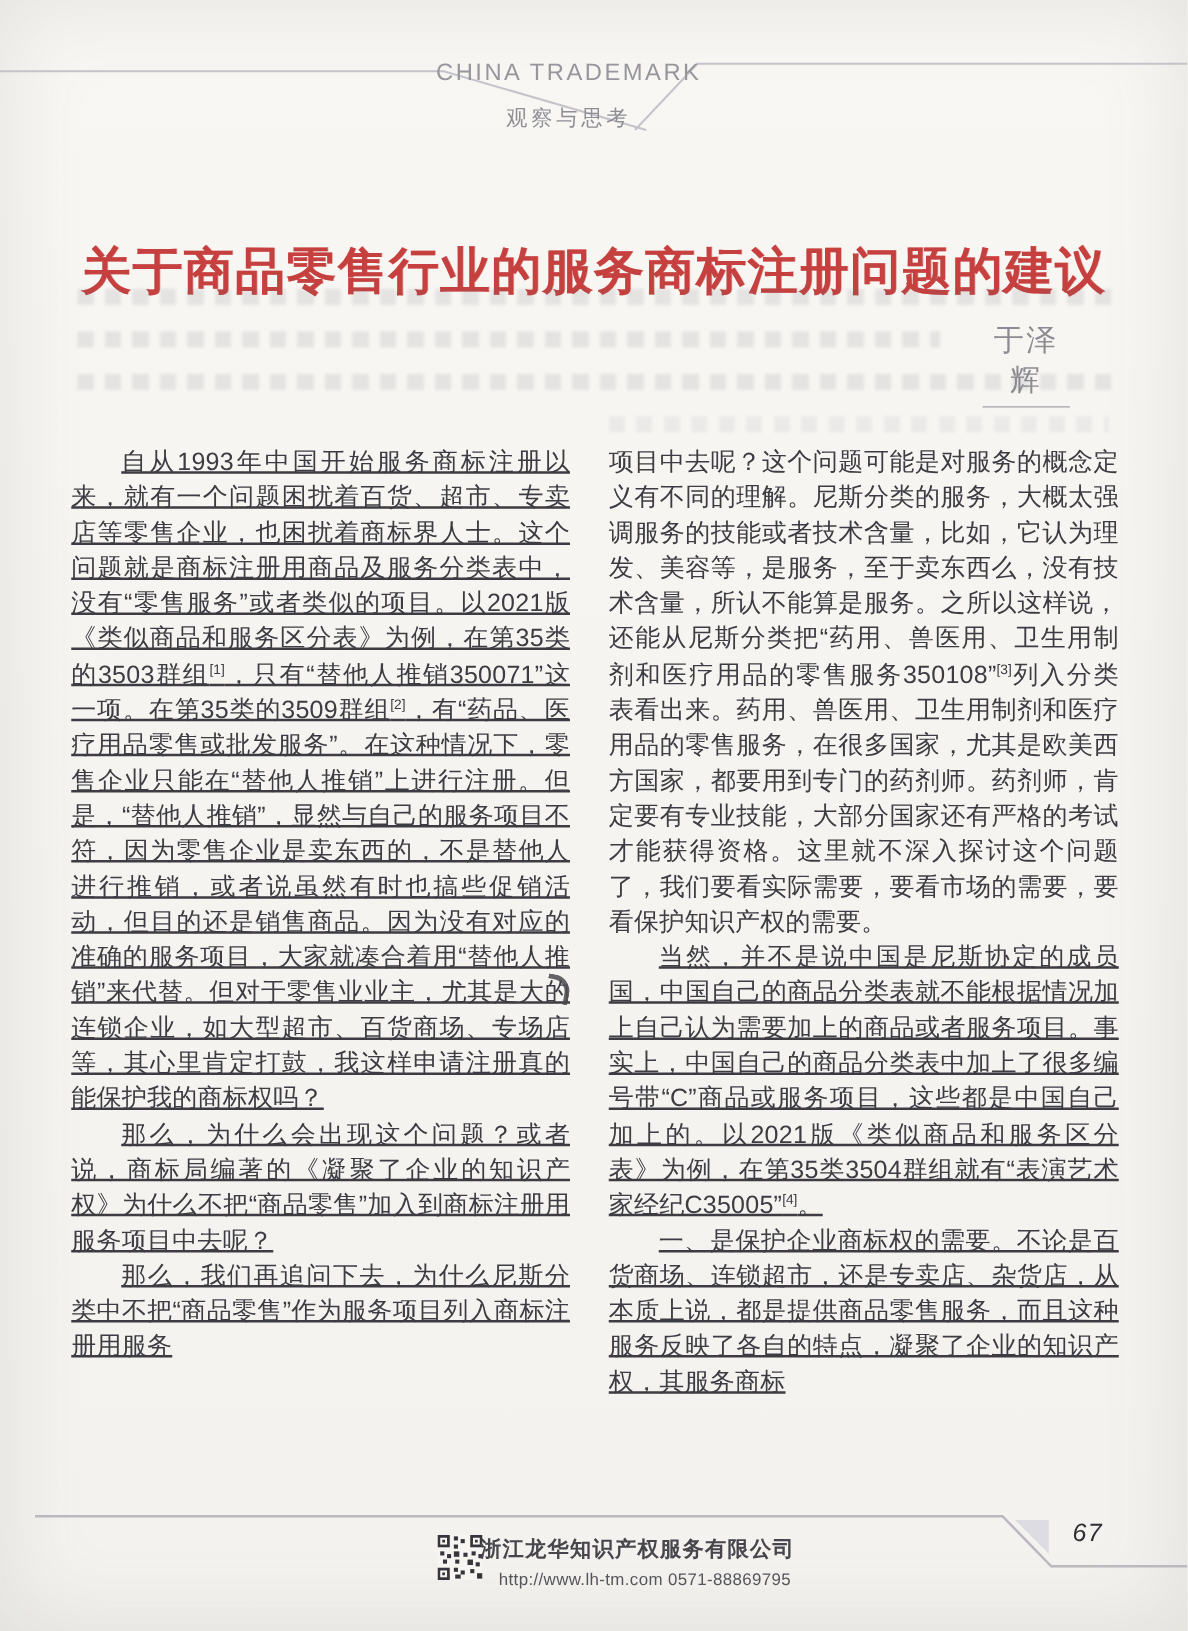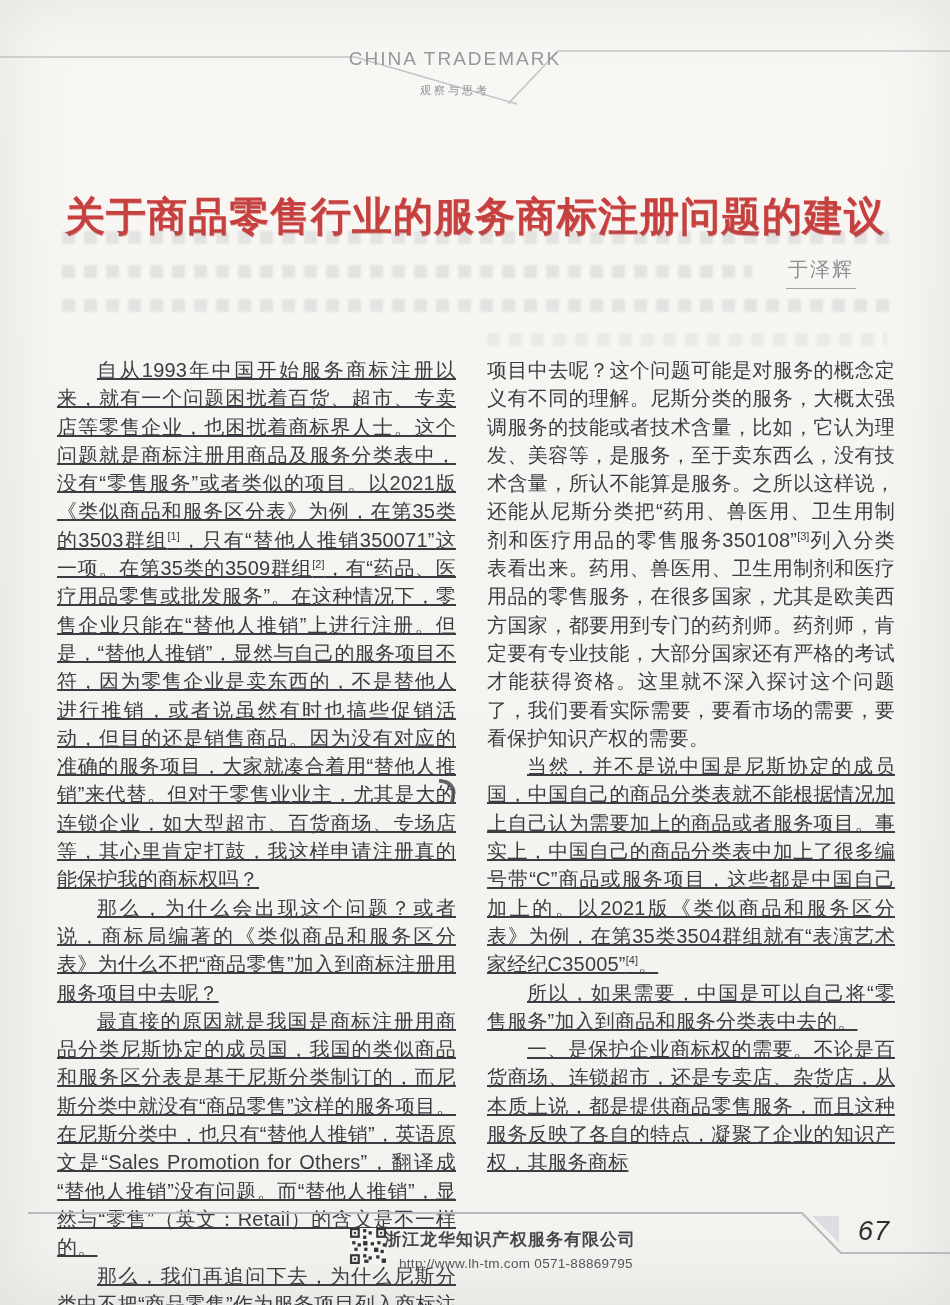--- a/index.html
+++ b/index.html
@@ -14,31 +14,31 @@
     box-shadow:inset 0 0 70px rgba(110,105,95,.14);
   }
   
   .hdr-line{position:absolute;left:0;top:0;width:950px;height:130px;pointer-events:none;}
   .hdr-magazine{
     position:absolute;top:48px;left:330px;width:250px;text-align:center;
     font-size:19px;letter-spacing:2px;color:#96969c;
   }
   .hdr-section{
     position:absolute;top:83px;left:355px;width:200px;text-align:center;
-    font-size:11px;letter-spacing:3px;color:#8e8e94;
+    font-size:17px;letter-spacing:3px;color:#8e8e94;
   }
   
   .title{
     position:absolute;top:162px;left:40px;width:870px;text-align:center;
     font-size:40px;font-weight:900;color:#c5403e;letter-spacing:1px;
     text-shadow:.5px .5px 0 rgba(197,64,62,.45);
   }
   .author{
     position:absolute;top:256px;left:786px;width:70px;text-align:center;
-    font-size:20px;letter-spacing:2px;color:#8c8c92;
+    font-size:24px;letter-spacing:2px;color:#8c8c92;
     border-bottom:1.5px solid #a2a2a8;padding-bottom:5px;
   }
   
   .ghost{
     position:absolute;height:13px;opacity:.13;filter:blur(1.3px);
     background:repeating-linear-gradient(90deg,#6e6e7a 0 13px,transparent 13px 22px);
   }
   #ghost1{left:62px;top:231px;width:828px;}
   #ghost2{left:62px;top:265px;width:690px;}
   #ghost3{left:62px;top:299px;width:828px;}
@@ -67,21 +67,21 @@
     position:absolute;left:384px;top:1228px;width:320px;
     font-size:17px;font-weight:bold;color:#46464c;letter-spacing:1px;
   }
   .ftr-contact{
     position:absolute;left:399px;top:1256px;width:320px;
     font-size:13.5px;font-weight:normal;color:#55555c;letter-spacing:.3px;
     font-family:"Liberation Sans","DejaVu Sans",sans-serif;
   }
   .page-number{
     position:absolute;left:858px;top:1216px;width:60px;
-    font-size:27px;font-style:italic;color:#2e2e33;letter-spacing:1px;
+    font-size:20px;font-style:italic;color:#2e2e33;letter-spacing:1px;
   }
 </style>
 </head>
 <body>
 
 <div class="page">
 
   <svg class="hdr-line" viewBox="0 0 950 130">
     <polyline points="0,57 355,57 517,104" fill="none" stroke="#c3c3c9" stroke-width="1.6"></polyline>
     <polyline points="950,51 558,51 508,104" fill="none" stroke="#c3c3c9" stroke-width="1.6"></polyline>
@@ -92,28 +92,26 @@
   <h1 class="title">关于商品零售行业的服务商标注册问题的建议</h1>
   <div class="author">于泽辉</div>
 
   <div class="ghost" id="ghost1"></div>
   <div class="ghost" id="ghost2"></div>
   <div class="ghost" id="ghost3"></div>
   <div class="ghost" id="ghost4"></div>
 
   <div class="col" id="col-left">
       <p class="ind">自从1993年中国开始服务商标注册以来，就有一个问题困扰着百货、超市、专卖店等零售企业，也困扰着商标界人士。这个问题就是商标注册用商品及服务分类表中，没有“零售服务”或者类似的项目。以2021版《类似商品和服务区分表》为例，在第35类的3503群组<sup>[1]</sup>，只有“替他人推销350071”这一项。在第35类的3509群组<sup>[2]</sup>，有“药品、医疗用品零售或批发服务”。在这种情况下，零售企业只能在“替他人推销”上进行注册。但是，“替他人推销”，显然与自己的服务项目不符，因为零售企业是卖东西的，不是替他人进行推销，或者说虽然有时也搞些促销活动，但目的还是销售商品。因为没有对应的准确的服务项目，大家就凑合着用“替他人推销”来代替。但对于零售业业主，尤其是大的连锁企业，如大型超市、百货商场、专场店等，其心里肯定打鼓，我这样申请注册真的能保护我的商标权吗？</p>
-      <p class="ind">那么，为什么会出现这个问题？或者说，商标局编著的《类似商品和服务区分表》为什么不把“商品零售”加入到商标注册用服务项目中去呢？</p>
-      <p class="ind">最直接的原因就是我国是商标注册用商品分类尼斯协定的成员国，我国的类似商品和服务区分表是基于尼斯分类制订的，而尼斯分类中就没有“商品零售”这样的服务项目。在尼斯分类中，也只有“替他人推销”，英语原文是“Sales Promotion for Others”，翻译成“替他人推销”没有问题。而“替他人推销”，显然与“零售”（英文：Retail）的含义是不一样的。</p>
+      <p class="ind">那么，为什么会出现这个问题？或者说，商标局编著的《凝聚了企业的知识产权》为什么不把“商品零售”加入到商标注册用服务项目中去呢？</p>
       <p class="ind">那么，我们再追问下去，为什么尼斯分类中不把“商品零售”作为服务项目列入商标注册用服务</p>
     </div>
   <div class="col" id="col-right">
       <p class="">项目中去呢？这个问题可能是对服务的概念定义有不同的理解。尼斯分类的服务，大概太强调服务的技能或者技术含量，比如，它认为理发、美容等，是服务，至于卖东西么，没有技术含量，所认不能算是服务。之所以这样说，还能从尼斯分类把“药用、兽医用、卫生用制剂和医疗用品的零售服务350108”<sup>[3]</sup>列入分类表看出来。药用、兽医用、卫生用制剂和医疗用品的零售服务，在很多国家，尤其是欧美西方国家，都要用到专门的药剂师。药剂师，肯定要有专业技能，大部分国家还有严格的考试才能获得资格。这里就不深入探讨这个问题了，我们要看实际需要，要看市场的需要，要看保护知识产权的需要。</p>
       <p class="ind">当然，并不是说中国是尼斯协定的成员国，中国自己的商品分类表就不能根据情况加上自己认为需要加上的商品或者服务项目。事实上，中国自己的商品分类表中加上了很多编号带“C”商品或服务项目，这些都是中国自己加上的。以2021版《类似商品和服务区分表》为例，在第35类3504群组就有“表演艺术家经纪C35005”<sup>[4]</sup>。</p>
-      <p class="ind">所以，如果需要，中国是可以自己将“零售服务”加入到商品和服务分类表中去的。</p>
       <p class="ind">一、是保护企业商标权的需要。不论是百货商场、连锁超市，还是专卖店、杂货店，从本质上说，都是提供商品零售服务，而且这种服务反映了各自的特点，凝聚了企业的知识产权，其服务商标</p>
     </div>
 
   <div class="artifact"></div>
 
   <svg class="ftr-line" viewBox="0 0 950 80">
     <polyline points="28,13 802,13 841,53 950,53" fill="none" stroke="#b9b9bf" stroke-width="2"></polyline>
     <polygon points="812,16 839,16 839,43" fill="#dcdce2"></polygon>
   </svg>
 

